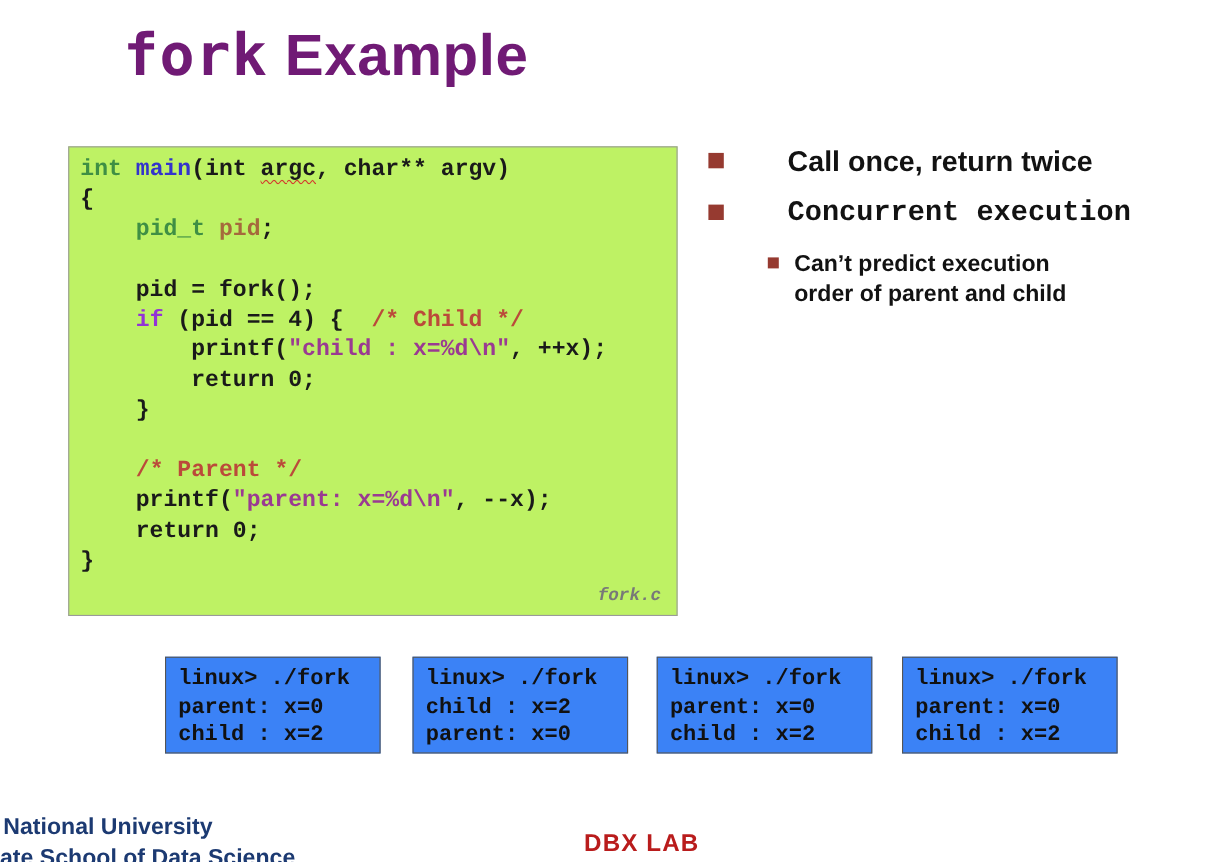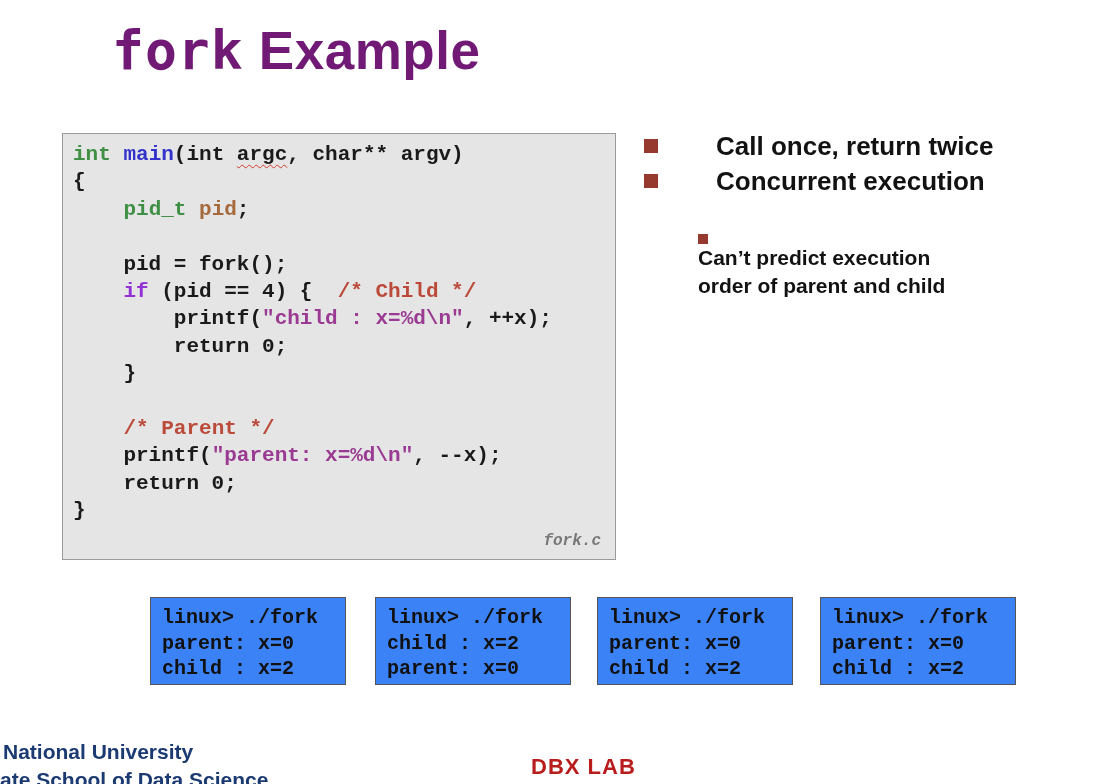--- a/index.html
+++ b/index.html
@@ -17,21 +17,21 @@
     letter-spacing:0.5px;white-space:nowrap;
   }
   .slide-title .mono{
     font-family:"DejaVu Sans Mono","Liberation Mono",monospace;
     font-weight:bold;letter-spacing:1px;
   }
 
   
   .code-panel{
     left:62px;top:133px;width:554px;height:427px;
-    background:#e5e5e5;border:1px solid #9a9a9a;
+    background:#bef264;border:1px solid #9a9a9a;
     box-sizing:border-box;padding:7px 10px;
     font-family:"Liberation Mono","DejaVu Sans Mono",monospace;
     font-weight:bold;font-size:21px;line-height:27.4px;
     color:#1a1a1a;
   }
   .code-line{white-space:pre;}
   .tok-pl{color:#1a1a1a;}
   .tok-kw{color:#3f8f44;}
   .tok-fn{color:#3333cc;}
   .tok-var{color:#a5693c;}
@@ -53,21 +53,21 @@
   
   .bullet-row{left:644px;display:flex;align-items:flex-start;gap:44px;}
   .bullet-sq{
     width:14px;height:14px;background:#963a30;
     margin:9px 14px 0 0;flex:0 0 auto;
   }
   .bullet-text{
     font-size:26px;font-weight:bold;color:#121212;line-height:32px;
     white-space:nowrap;
   }
-  .subbullet-row{left:698px;display:flex;align-items:flex-start;flex-direction:column;}
+  .subbullet-row{left:698px;display:flex;align-items:flex-start;}
   .subbullet-sq{
     width:10px;height:10px;background:#963a30;
     margin:8px 14px 0 0;flex:0 0 auto;
   }
   .subbullet-text{
     font-size:21px;font-weight:bold;color:#121212;line-height:28px;
     width:278px;
   }
 
   
@@ -119,21 +119,21 @@
       <div class="code-line"><span class="tok-pl">    return 0;</span></div>
       <div class="code-line"><span class="tok-pl">}</span></div>
     </div>
   <div class="code-filename">fork.c</div>
 </div>
 
 <div class="abs bullet-row" style="top:130px;">
   <span class="bullet-sq"></span>
   <span class="bullet-text">Call once, return twice</span>
 </div>
-<div class="abs bullet-row" style="top:165px;">
+<div class="abs bullet-row" style="top:177px;font-family:Liberation Mono, monospace;">
   <span class="bullet-sq"></span>
   <span class="bullet-text">Concurrent execution</span>
 </div>
 <div class="abs subbullet-row" style="top:226px;">
   <span class="subbullet-sq"></span>
   <span class="subbullet-text">Can’t predict execution order of parent and child</span>
 </div>
 
 <div>
     <div class="terminal-box" style="left: 150px;">

